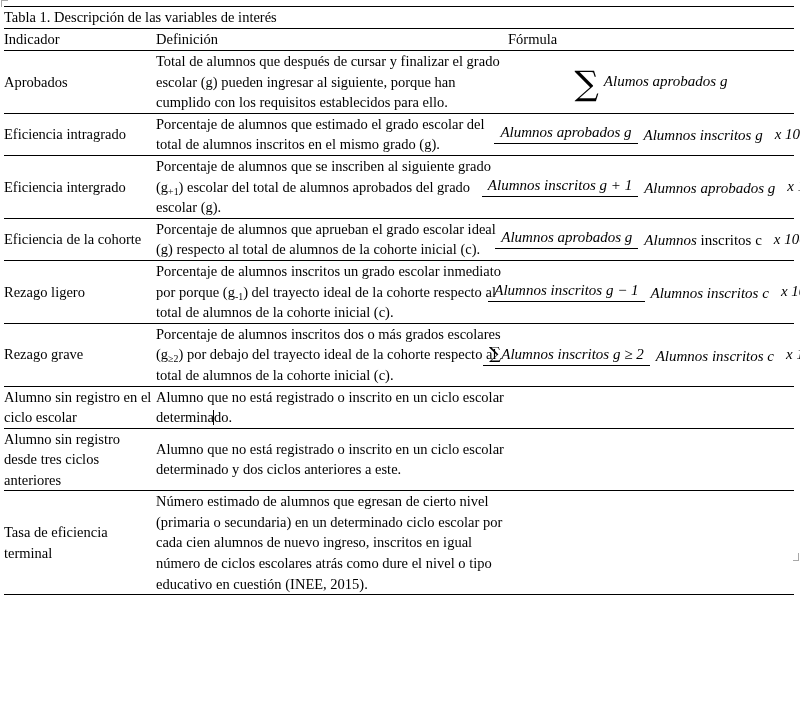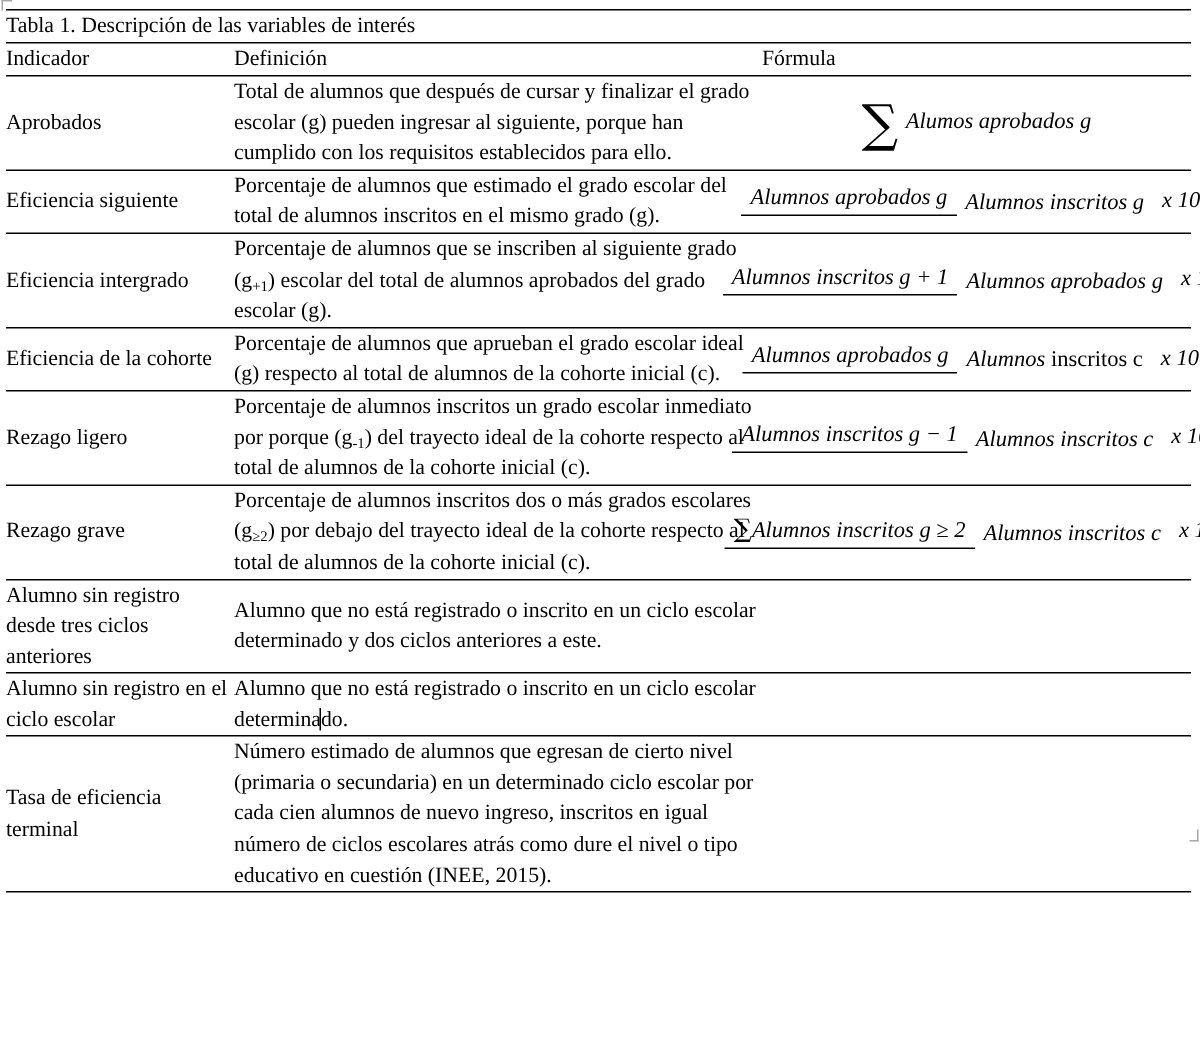--- a/index.html
+++ b/index.html
@@ -192,21 +192,21 @@
         </td>
         <td>
           <div class="formula f-sum">
             <span class="bigsum">∑</span>
             <span>Alumos aprobados g</span>
           </div>
         </td>
       </tr>
 
       <tr class="body-row">
-        <td class="ind">Eficiencia siguiente</td>
+        <td class="ind">Eficiencia intragrado</td>
         <td class="def def-cell">
           <span>Porcentaje de alumnos que estimado el grado escolar del total de alumnos inscritos en el mismo grado (g).</span>
         </td>
         <td>
           <div class="formula">
             <span class="frac">
               <span class="num">Alumnos aprobados g</span>
               <span class="den">Alumnos inscritos g</span>
             </span>
             <span class="x100">x 100</span>
@@ -272,31 +272,31 @@
             <span class="frac">
               <span class="num"><span class="sumsmall">∑</span><span>Alumnos inscritos g ≥ 2</span></span>
               <span class="den">Alumnos inscritos c</span>
             </span>
             <span class="x100">x 100</span>
           </div>
         </td>
       </tr>
 
       <tr class="body-row">
+        <td class="ind">Alumno sin registro en el ciclo escolar</td>
+        <td class="def def-cell">
+          <span>Alumno que no está registrado o inscrito en un ciclo escolar determina</span><span class="caret"></span><span>do.</span>
+        </td>
+        <td></td>
+      </tr>
+
+      <tr class="body-row">
         <td class="ind">Alumno sin registro desde tres ciclos anteriores</td>
         <td class="def def-cell">
           <span>Alumno que no está registrado o inscrito en un ciclo escolar determinado y dos ciclos anteriores a este.</span>
-        </td>
-        <td></td>
-      </tr>
-
-      <tr class="body-row">
-        <td class="ind">Alumno sin registro en el ciclo escolar</td>
-        <td class="def def-cell">
-          <span>Alumno que no está registrado o inscrito en un ciclo escolar determina</span><span class="caret"></span><span>do.</span>
         </td>
         <td></td>
       </tr>
 
       <tr class="last-row">
         <td class="ind">Tasa de eficiencia terminal</td>
         <td class="def def-cell">
           <span>Número estimado de alumnos que egresan de cierto nivel (primaria o secundaria) en un determinado ciclo escolar por cada cien alumnos de nuevo ingreso, inscritos en igual número de ciclos escolares atrás como dure el nivel o tipo educativo en cuestión (INEE, 2015).</span>
         </td>
         <td></td>

